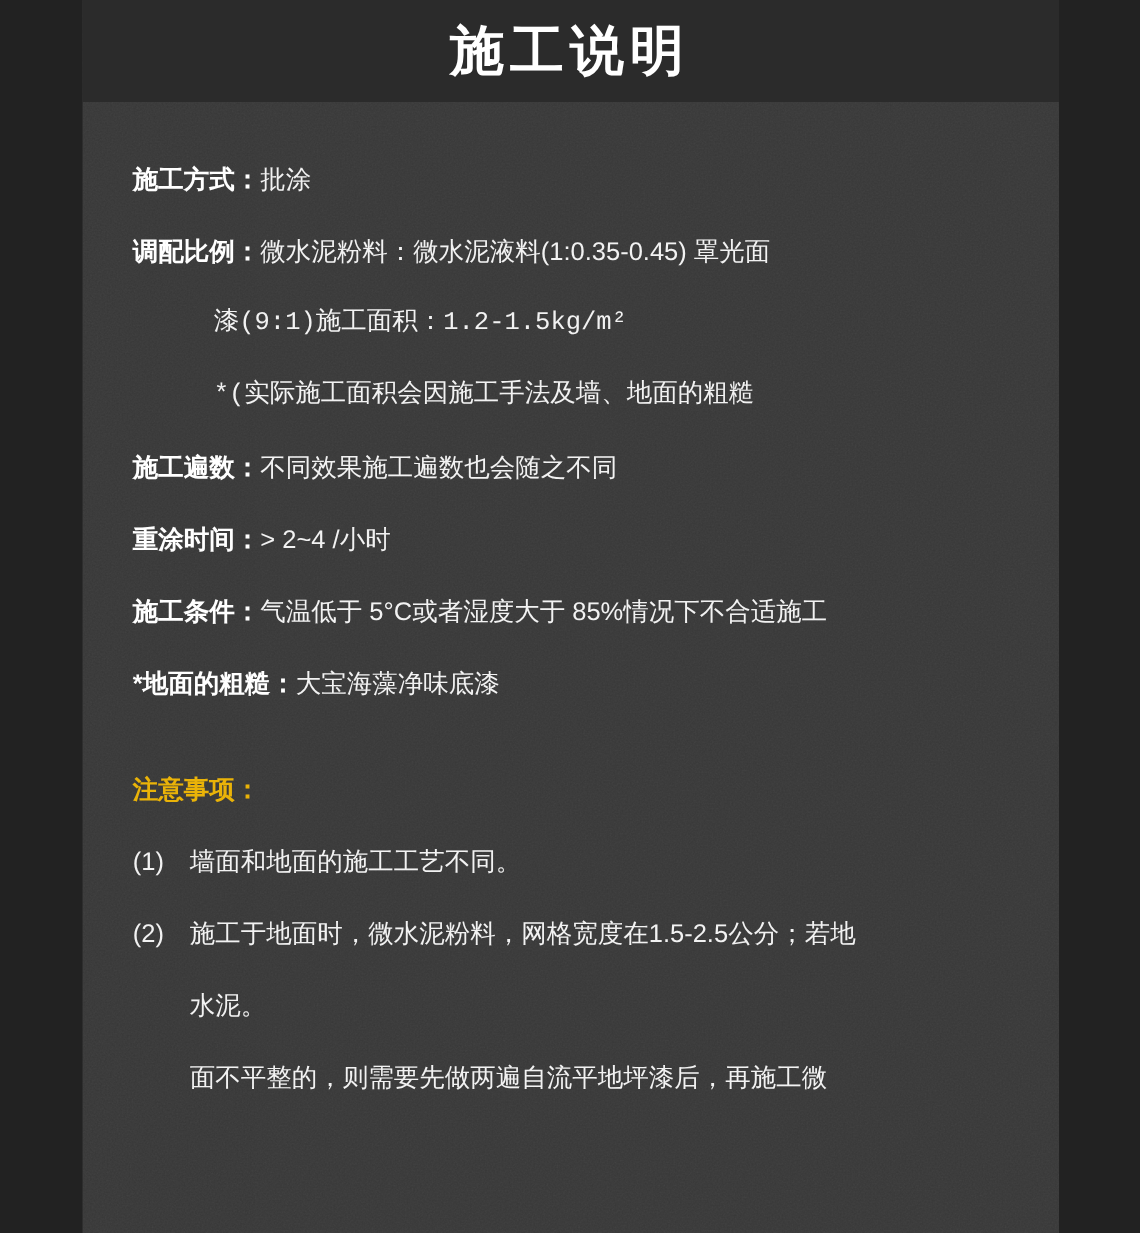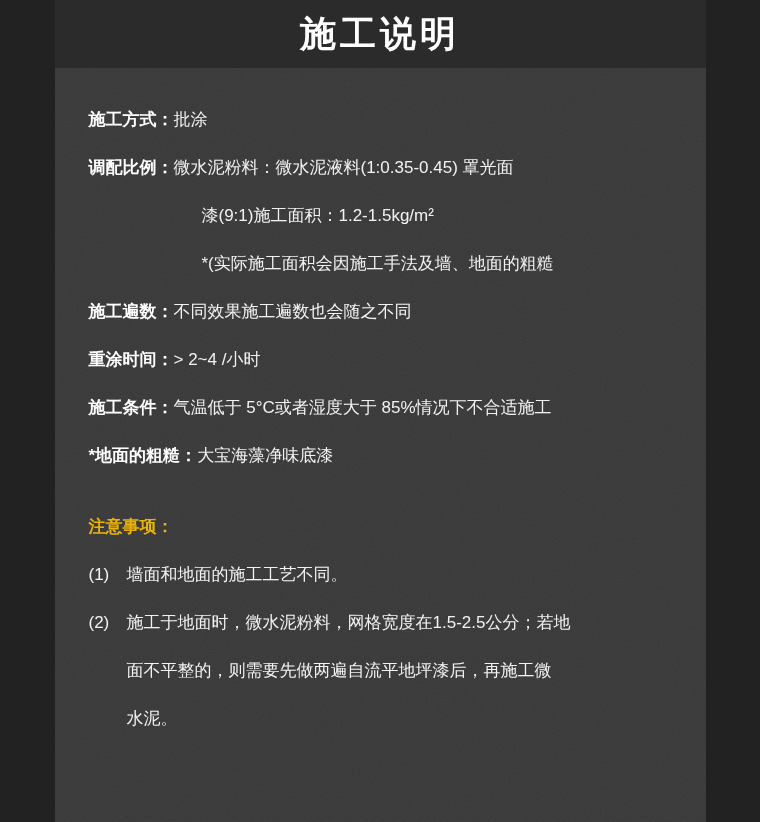--- a/index.html
+++ b/index.html
@@ -45,21 +45,22 @@
   }
   .line {
     line-height: 48px;
     white-space: nowrap;
   }
   .label {
     font-weight: 700;
     color: #ffffff;
   }
   .spec .cont {
-    margin-left: 113px;
+    margin-left: 54px;
+    font-family: Liberation Mono, monospace;
   }
   .notes-heading {
     margin-top: 23px;
     font-weight: 700;
     color: #eab308;
   }
   .note .marker {
     display: inline-block;
     min-width: 30px;
     margin-right: 8px;
@@ -114,18 +115,18 @@
     </div>
 
     <div class="line notes-heading">注意事项：</div>
 
     <div class="note">
       <div class="line"><span class="marker">(1)</span><span>墙面和地面的施工工艺不同。</span></div>
     </div>
 
     <div class="note">
       <div class="line"><span class="marker">(2)</span><span>施工于地面时，微水泥粉料，网格宽度在1.5-2.5公分；若地</span></div>
+      <div class="line cont">水泥。</div>
       <div class="line cont">面不平整的，则需要先做两遍自流平地坪漆后，再施工微</div>
-      <div class="line cont">水泥。</div>
     </div>
 
   </div>
 </div>
 
 </body></html>

